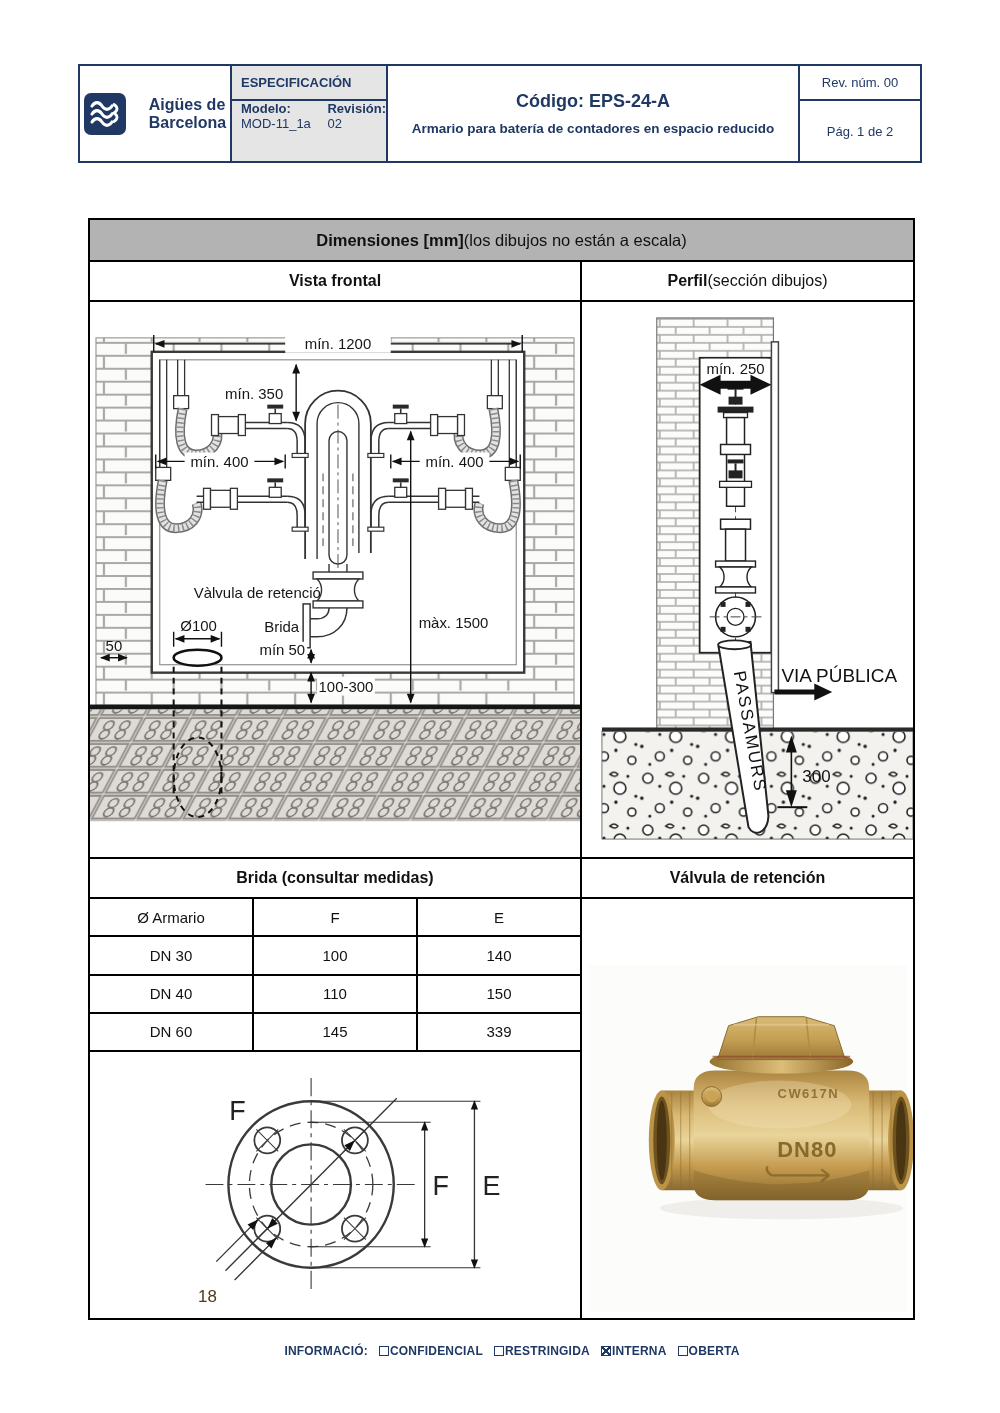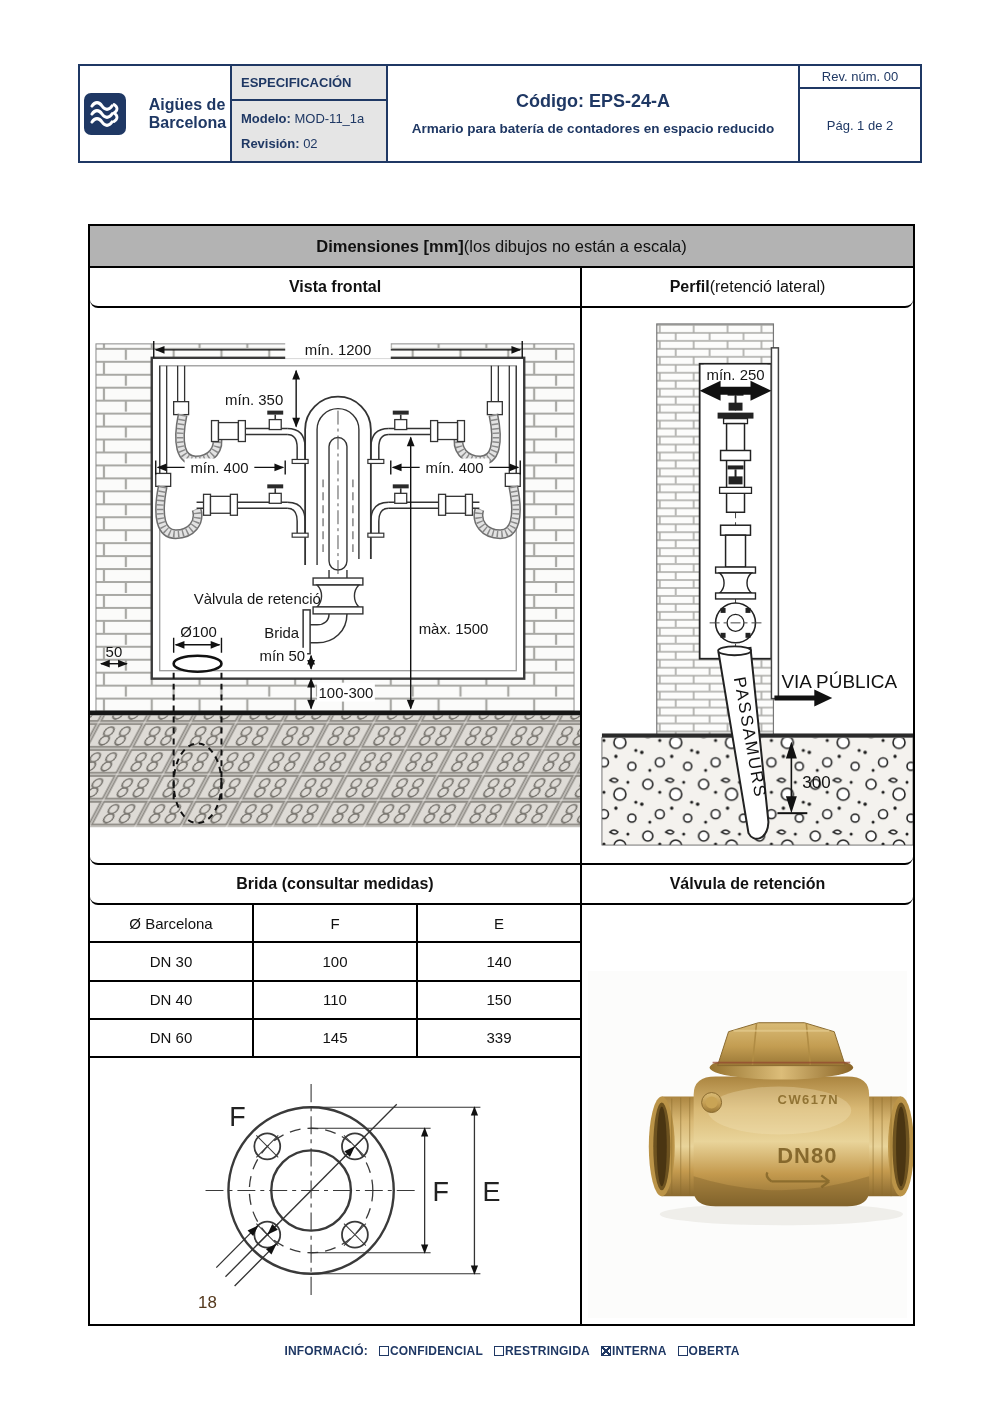--- a/index.html
+++ b/index.html
@@ -8,33 +8,33 @@
 
   
   .hdr { position:absolute; left:78px; top:64px; width:844px; height:99px;
          border:2.5px solid #1f3864; box-sizing:border-box; display:grid;
          grid-template-columns:150px 158px 1fr 122px; color:#1f3864; background:#fff; }
   .logo-cell { display:flex; align-items:center; justify-content:center; }
   .logo { display:flex; align-items:center; gap:23px; }
   .brand { display:flex; flex-direction:column; font-weight:bold; font-size:16px; line-height:1.12; color:#1f3864; }
   .spec-col { border-left:2px solid #1f3864; border-right:2px solid #1f3864; display:flex; flex-direction:column; background:#e5e5e5; }
   .spec-cell { height:35px; border-bottom:2px solid #1f3864; display:flex; align-items:center; padding-left:9px; font-weight:bold; font-size:13px; box-sizing:border-box; }
-  .model-cell { flex:1; display:flex; flex-direction:column; justify-content:space-evenly; padding-left:9px; font-size:13px; }
+  .model-cell { flex:1; display:flex; flex-direction:row; justify-content:space-evenly; padding-left:9px; font-size:13px; }
   .hdr-mid { display:flex; flex-direction:column; align-items:center; justify-content:center; gap:9px; text-align:center; padding:0 10px; }
   .codigo { font-weight:bold; font-size:18px; }
   .doc-title { font-weight:bold; font-size:13.5px; }
   .hdr-right { border-left:2px solid #1f3864; display:flex; flex-direction:column; font-size:13px; }
-  .rev-cell { height:23px; border-bottom:2px solid #1f3864; display:flex; align-items:center; justify-content:center; box-sizing:border-box; }
+  .rev-cell { height:35px; border-bottom:2px solid #1f3864; display:flex; align-items:center; justify-content:center; box-sizing:border-box; }
   .pag-cell { flex:1; display:flex; align-items:center; justify-content:center; }
 
   
-  .mtable { position:absolute; left:88px; top:224px; width:827px; height:1102px;
+  .mtable { position:absolute; left:88px; top:218px; width:827px; height:1102px;
             border:2.5px solid #000; box-sizing:border-box; display:flex; flex-direction:column; background:#fff; }
   .t-title { height:42px; background:#b3b3b3; border-bottom:2.5px solid #000; display:flex; align-items:center; justify-content:center; font-size:16.5px; box-sizing:border-box; color:#111; }
-  .row2 { display:grid; grid-template-columns:490px 1fr; box-sizing:border-box;border-radius:8px; }
+  .row2 { display:grid; grid-template-columns:490px 1fr; box-sizing:border-box; }
   .t-viewhdrs, .t-sechdrs { height:40px; border-bottom:2.5px solid #000; }
   .t-drawings { height:557px; border-bottom:2.5px solid #000; }
   .t-bottom { flex:1; }
   .vh { display:flex; align-items:center; justify-content:center; font-size:16px; color:#111; }
   .cR { border-left:2.5px solid #000; box-sizing:border-box; }
   .dcell { position:relative; overflow:hidden; }
   .colL { display:flex; flex-direction:column; }
   svg.fit { display:block; width:100%; height:100%; }
 
   
@@ -170,21 +170,21 @@
       <b>Dimensiones [mm]</b>
         <span> (los dibujos no están a escala)</span>
     </div>
 
     <div class="t-viewhdrs row2">
       <div class="vh">
           <b>Vista frontal</b>
         </div>
       <div class="vh cR">
           <b>Perfil</b>
-          <span> (retenció lateral)</span>
+          <span> (sección dibujos)</span>
         </div>
     </div>
 
     <div class="t-drawings row2">
 
       <div class="dcell">
         <svg class="fit" viewBox="0 0 492 557" preserveAspectRatio="none">
           <rect x="6" y="36" width="480" height="372" fill="url(#brickF)" stroke="#8a8a8a" stroke-width="1"></rect>
           <rect x="62" y="50" width="374" height="322" fill="#fff" stroke="#3a3a3a" stroke-width="2.4"></rect>
           <rect x="70" y="58" width="358" height="306" fill="none" stroke="#9a9a9a" stroke-width="1.3"></rect>
@@ -366,21 +366,21 @@
       <div class="vh cR">
           <b>Válvula de retención</b>
         </div>
     </div>
 
     <div class="t-bottom row2">
       <div class="colL">
 
         <div class="btable">
           <div class="brow">
-            <div class="bcell">Ø Barcelona</div>
+            <div class="bcell">Ø Armario</div>
             <div class="bcell">F</div>
             <div class="bcell">E</div>
           </div>
           <div class="brow">
             <div class="bcell">DN 30</div>
             <div class="bcell">100</div>
             <div class="bcell">140</div>
           </div>
           <div class="brow">
             <div class="bcell">DN 40</div>

